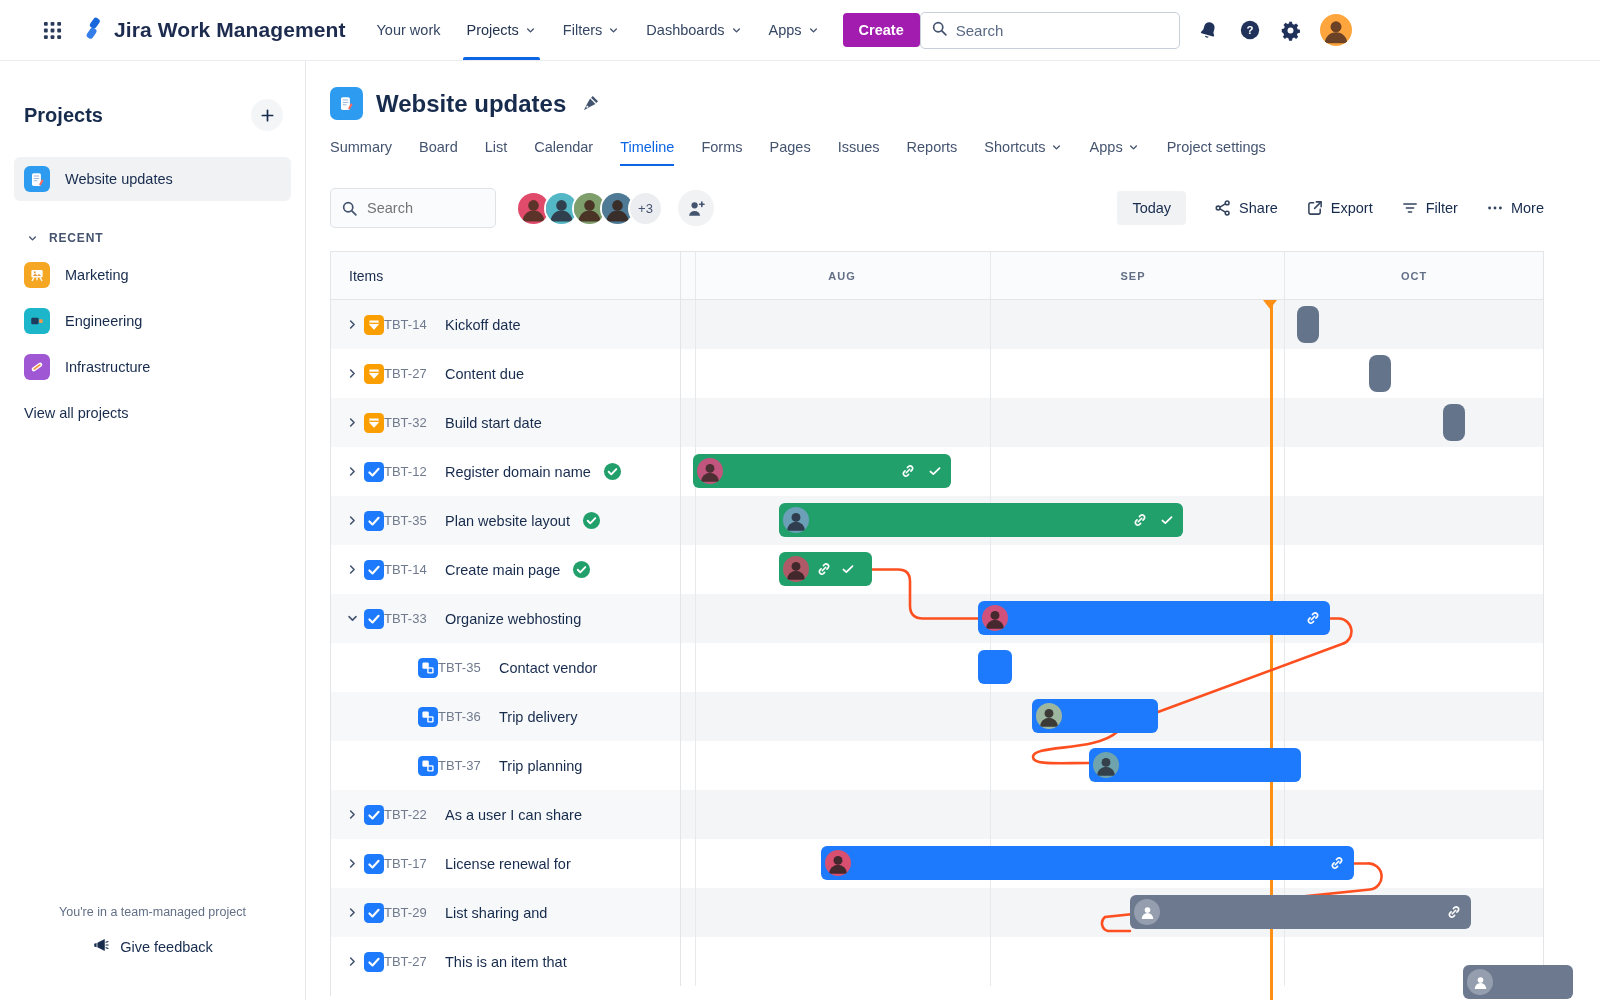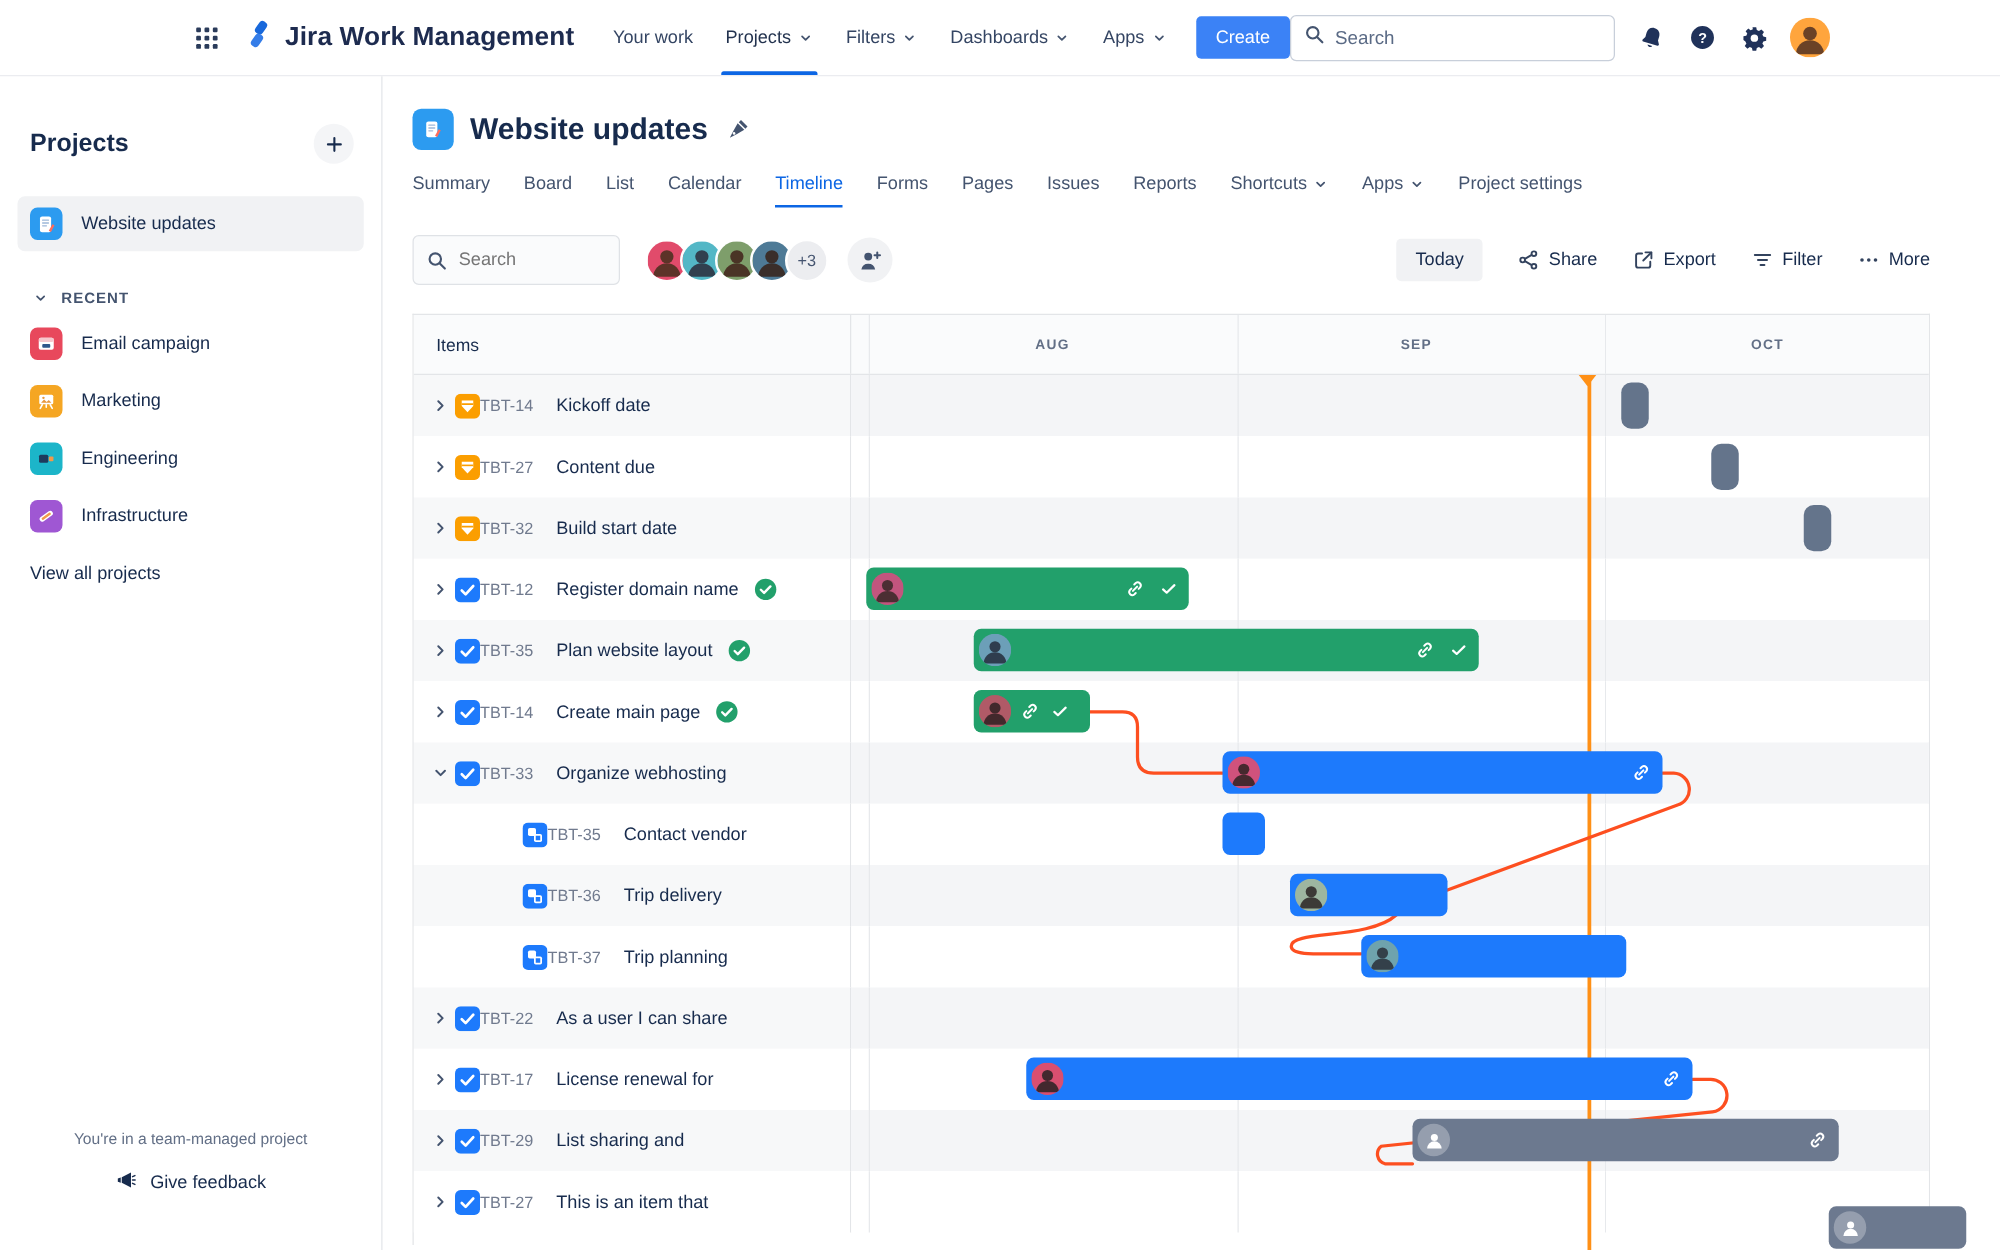--- a/index.html
+++ b/index.html
@@ -1,34 +1,34 @@
 <!DOCTYPE html>
 <html><head>
 <meta charset="utf-8">
 <style>
   * { margin:0; padding:0; box-sizing:border-box; }
   html,body { width:1600px; height:1000px; overflow:hidden; background:#fff;
     font-family:"Liberation Sans", sans-serif; color:#172B4D; }
   .app { width:1600px; height:1000px; display:flex; flex-direction:column; }
 
   
-  .topnav { height:61px; flex:none; display:flex; align-items:center; justify-content:center;
+  .topnav { height:61px; flex:none; display:flex; align-items:center; justify-content:flex-start;
     padding:0 22px 0 36px; border-bottom:1px solid #EBECF0; }
   .nav-left { display:flex; align-items:center; height:100%; }
   .grid-btn { width:32px; height:32px; display:flex; align-items:center; justify-content:center; cursor:pointer; }
   .brand { display:flex; align-items:center; gap:9px; margin:0 18px 0 14px; }
   .brand-name { font-size:21px; font-weight:700; color:#1D2B4F; letter-spacing:.1px; white-space:nowrap; }
   .nav-menu { display:flex; align-items:center; height:100%; }
   .nav-item { display:flex; align-items:center; gap:5px; height:100%; padding:0 13px; font-size:14.5px;
     font-weight:500; color:#344563; cursor:pointer; position:relative; }
   .nav-item.active { color:#22324E; }
   .nav-item.active:after { content:""; position:absolute; left:10px; right:10px; bottom:0; height:3px;
     background:#0C66E4; border-radius:2px 2px 0 0; }
-  .create-btn { margin-left:10px; background:#3b82f6; color:#fff; border:none; border-radius:4px;
-    font-size:14.5px; font-weight:400; padding:9px 16px; cursor:pointer; font-family:inherit; }
+  .create-btn { margin-left:10px; background:#a21caf; color:#fff; border:none; border-radius:4px;
+    font-size:14.5px; font-weight:700; padding:9px 16px; cursor:pointer; font-family:inherit; }
   .nav-right { display:flex; align-items:center; gap:17px; }
   .nav-search { display:flex; align-items:center; gap:8px; width:260px; height:37px; border:1.5px solid #C8CFDA;
     border-radius:5px; padding:0 10px; background:#fff; }
   .nav-search input { border:none; outline:none; font-size:15px; color:#44546F; width:100%;
     font-family:inherit; background:transparent; }
   .nav-search input::placeholder { color:#5A6A85; }
   .nav-ic { width:24px; height:24px; display:flex; align-items:center; justify-content:center; cursor:pointer; }
   .nav-avatar { width:32px; height:32px; border-radius:50%; overflow:hidden; cursor:pointer; flex:none; }
 
   
@@ -258,30 +258,20 @@
             <div class="sb-label">
               <span style="display:flex;color:#44546F">
                 <svg width="13" height="13" viewBox="0 0 16 16" fill="none">
                   <path d="M4.5 6.2L8 9.7l3.5-3.5" stroke="currentColor" stroke-width="1.7" stroke-linecap="round" stroke-linejoin="round"></path>
                 </svg>
               </span>
               <span>RECENT</span>
             </div>
             <div class="sb-items">
               <div class="sb-item">
-                <span class="pi" style="background:#E8485C">
-                  <svg viewBox="0 0 20 20" width="16" height="16">
-                    <rect x="2.5" y="4" width="15" height="12" rx="2" fill="#fff"></rect>
-                    <rect x="2.5" y="4" width="15" height="4.2" rx="2" fill="#F6C7CD"></rect>
-                    <rect x="6" y="10.3" width="8" height="3.8" rx="1" fill="#30588C"></rect>
-                  </svg>
-                </span>
-                <span>Email campaign</span>
-              </div>
-              <div class="sb-item">
                 <span class="pi" style="background:#F5A623">
                   <svg viewBox="0 0 20 20" width="16" height="16">
                     <rect x="3" y="3.6" width="14" height="9.4" rx="1.5" fill="#fff"></rect>
                     <path d="M6 13.5l-2 3.6M14 13.5l2 3.6M10 13.5v2.4" stroke="#fff" stroke-width="1.6" stroke-linecap="round"></path>
                     <path d="M4.8 11.4l3-3.2 2.6 2.6 2.1-2 2.7 2.6z" fill="#E8983C"></path>
                     <circle cx="7.2" cy="6.6" r="1.2" fill="#E8983C"></circle>
                   </svg>
                 </span>
                 <span>Marketing</span>
               </div>

